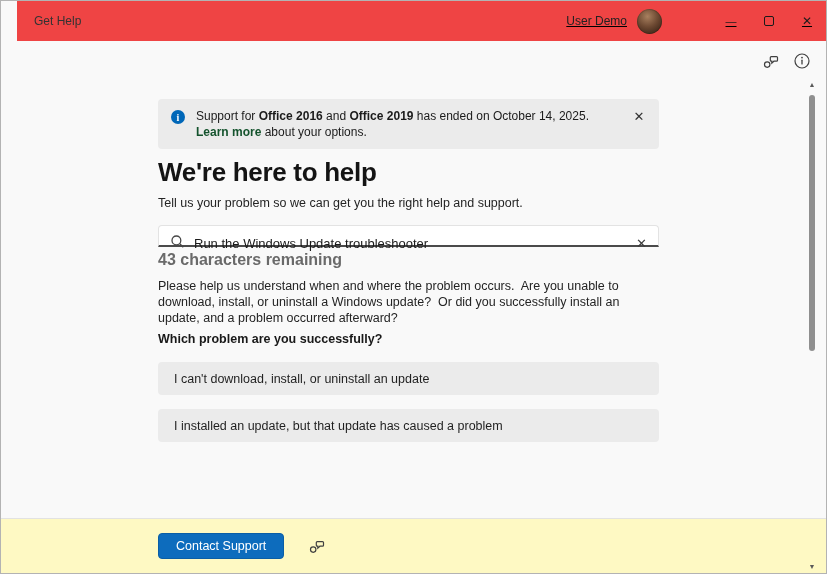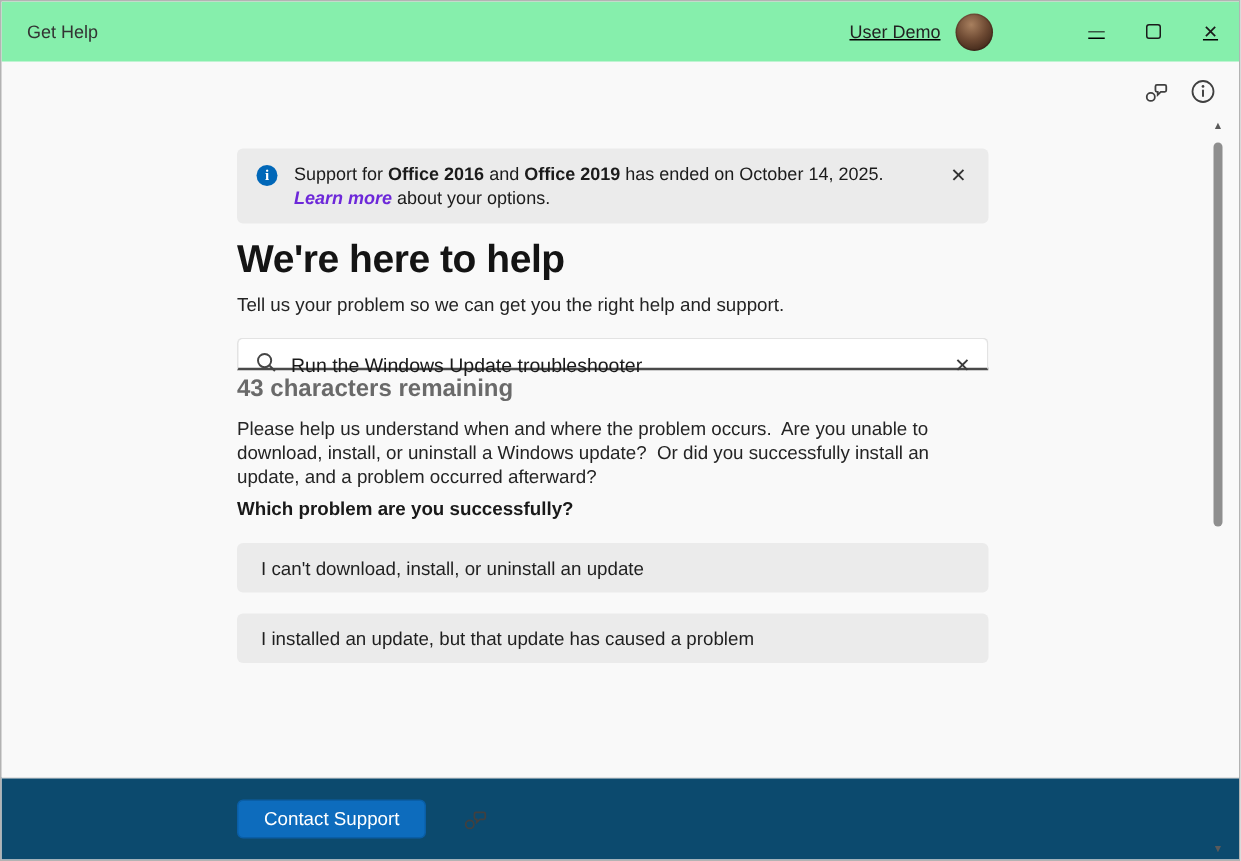--- a/index.html
+++ b/index.html
@@ -4,21 +4,21 @@
 <style>
   * { margin:0; padding:0; box-sizing:border-box; }
   html,body { background:#d8d8d8; }
   .window {
     width:827px; height:574px; position:relative;
     background:#f9f9f9; border:1px solid #b3b3b3;
     font-family:"Liberation Sans", sans-serif;
     overflow:hidden;
   }
   
-  .titlebar { height:40px; background:#86efac; display:flex; align-items:center; }
+  .titlebar { height:40px; background:#ef4444; display:flex; align-items:center;margin-left:16px; }
   .titlebar-title { font-size:12px; color:#333; margin-left:17px; }
   .titlebar-right { margin-left:auto; display:flex; align-items:center; height:100%;text-decoration:underline; }
   .user-name { font-size:12px; color:#222; margin-right:10px; }
   .avatar {
     width:25px; height:25px; border-radius:50%;
     background:radial-gradient(circle at 42% 30%, #a8805f 0%, #6e4a33 45%, #3c2417 85%);
     box-shadow:inset 0 0 0 1px rgba(0,0,0,.15);
     margin-right:50px; cursor:pointer;
   }
   .win-controls { display:flex; height:100%; }
@@ -40,21 +40,21 @@
     padding:9px 12px 9px 13px;
   }
   .banner-info-icon {
     width:14px; height:14px; border-radius:50%; background:#0067b8; color:#fff;
     font-size:10px; font-weight:bold; font-family:"Liberation Serif", serif;
     display:flex; align-items:center; justify-content:center;
     margin-top:2px; flex:none;
   }
   .banner-text { font-size:12px; color:#1b1b1b; line-height:16px; margin:0 10px 0 11px; flex:1; }
   .banner-text b { font-weight:bold; }
-  .banner-link { color:#6d28d9; font-weight:bold; cursor:pointer; text-decoration:none;font-style:italic; }
+  .banner-link { color:#14532d; font-weight:bold; cursor:pointer; text-decoration:none; }
   .banner-close {
     flex:none; border:none; background:transparent; font-size:13px; color:#333;
     margin-top:1px; width:16px; cursor:pointer; padding:0; font-family:inherit;
   }
   
   h1.page-heading { font-size:26px; font-weight:700; color:#141414; margin-top:8px; letter-spacing:-.3px; }
   .subheading { font-size:12.5px; color:#242424; margin-top:8px; }
   
   .search-box {
     margin-top:15px; height:22px; background:#fff;
@@ -78,21 +78,21 @@
   .section-question { font-size:12.5px; font-weight:700; color:#191919; margin-top:6px; }
   .option {
     margin-top:16px; height:33px; background:#ebebeb; border:none; border-radius:4px;
     display:flex; align-items:center; padding:0 16px; width:100%;
     font-size:12.5px; color:#1f1f1f; cursor:pointer; font-family:inherit; text-align:left;
   }
   .option + .option { margin-top:14px; }
   
   .footer {
     position:absolute; left:0; right:0; bottom:0; height:55px;
-    border-top:1px solid #e2e2e2; background:#0c4a6e;
+    border-top:1px solid #e2e2e2; background:#fef9c3;
     display:flex; align-items:center; padding-left:157px;
   }
   .contact-btn {
     height:26px; padding:0 17px; background:#0d6cbd; color:#fff; border:1px solid #0a5ea6;
     border-radius:4px; font-size:12.5px; font-family:inherit; cursor:pointer;
   }
   .footer-share { margin-left:24px; }
   
   .scroll-up, .scroll-down {
     position:absolute; right:8px; width:12px; text-align:center;

